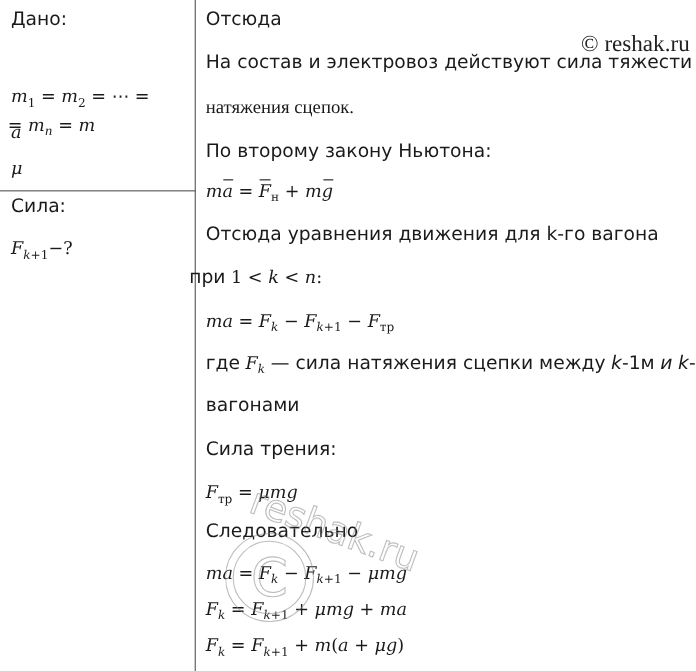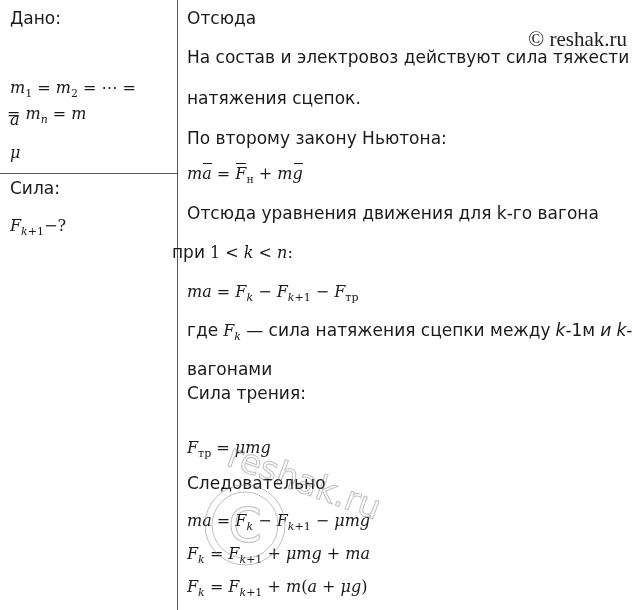--- a/index.html
+++ b/index.html
@@ -33,34 +33,34 @@
 </div>
 
 <div>
   <div class="line sans" style="left:10px; top:178px;">Сила:</div>
   <div class="line math" style="left:10px; top:216px;">F<sub>k<span class="up">+1</span></sub><span class="up">−?</span></div>
 </div>
 
 <div>
   <div class="line sans" style="left:187px; top:8px;">Отсюда</div>
   <div class="line sans" style="left:187px; top:47px;">На состав и электровоз действуют сила тяжести и сила</div>
-  <div class="line sans" style="left:187px; top:88px;">натяжения сцепок.</div>
+  <div class="line sans" style="left:187px; top:88px;font-family:Liberation Serif, serif;">натяжения сцепок.</div>
   <div class="line sans" style="left:187px; top:128px;">По второму закону Ньютона:</div>
 
   <div class="line math" style="left:187px; top:164px;">m<span class="bar">a</span> <span class="up">=</span> <span class="bar">F</span><sub class="up">н</sub> <span class="up">+</span> m<span class="bar">g</span></div>
 
   <div class="line sans" style="left:187px; top:203px;">Отсюда уравнения движения для k-го вагона</div>
   <div class="line" style="left:172px; top:242px;text-align:right;"><span class="sans">при</span> <span class="math"><span class="up">1 &lt;</span> k <span class="up">&lt;</span> n<span class="up">:</span></span></div>
 
   <div class="line math" style="left:187px; top:282px;">ma <span class="up">=</span> F<sub>k</sub> <span class="up">−</span> F<sub>k<span class="up">+1</span></sub> <span class="up">−</span> F<sub class="up">тр</sub></div>
 
   <div class="line" style="left:187px; top:320px;"><span class="sans">где</span> <span class="math">F<sub>k</sub></span> <span class="sans">— сила натяжения сцепки между</span> <span class="sans" style="font-style:italic;">k</span><span class="sans">-1м</span> <span class="sans" style="font-style:italic;">и</span> <span class="sans" style="font-style:italic;">k</span><span class="sans">-м</span></div>
 
   <div class="line sans" style="left:187px; top:359px;">вагонами</div>
-  <div class="line sans" style="left:187px; top:383px;text-align:right;">Сила трения:</div>
+  <div class="line sans" style="left:187px; top:399px;text-align:right;">Сила трения:</div>
 
   <div class="line math" style="left:187px; top:438px;">F<sub class="up">тр</sub> <span class="up">=</span> μmg</div>
 
   <div class="line sans" style="left:187px; top:473px;">Следовательно</div>
 
   <div class="line math" style="left:187px; top:511px;">ma <span class="up">=</span> F<sub>k</sub> <span class="up">−</span> F<sub>k<span class="up">+1</span></sub> <span class="up">−</span> μmg</div>
   <div class="line math" style="left:187px; top:544px;">F<sub>k</sub> <span class="up">=</span> F<sub>k<span class="up">+1</span></sub> <span class="up">+</span> μmg <span class="up">+</span> ma</div>
   <div class="line math" style="left:187px; top:577px;">F<sub>k</sub> <span class="up">=</span> F<sub>k<span class="up">+1</span></sub> <span class="up">+</span> m<span class="up">(</span>a <span class="up">+</span> μg<span class="up">)</span></div>
 </div>
 

